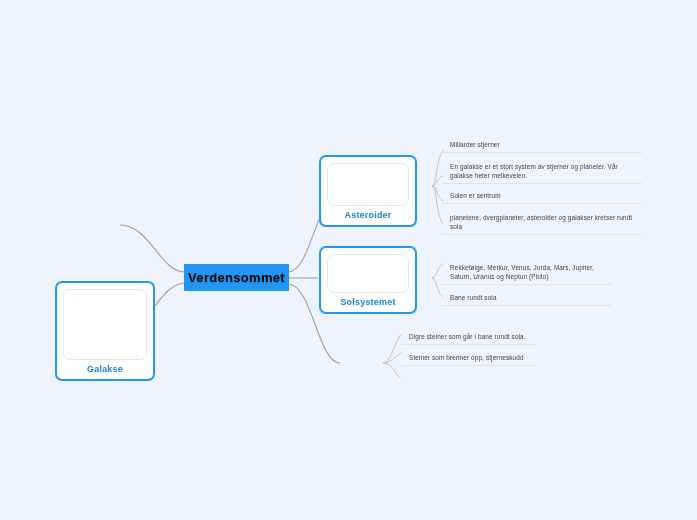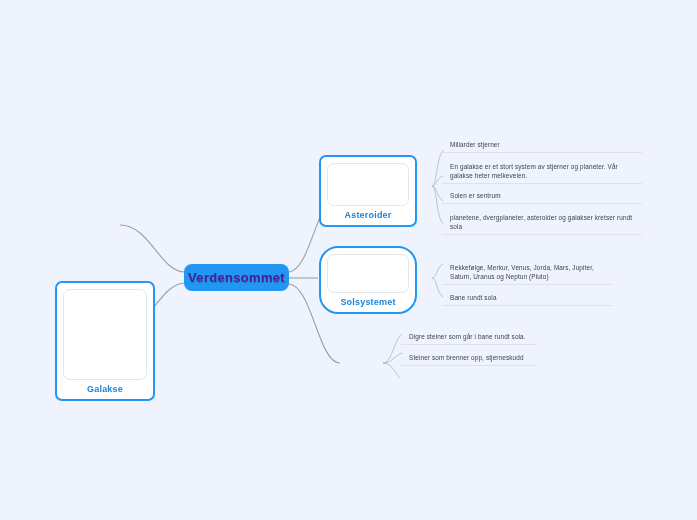--- a/index.html
+++ b/index.html
@@ -26,22 +26,22 @@
     left: 0; top: 0;
     width: 697px;
     height: 520px;
     pointer-events: none;
   }
 
   
   .node-root {
     position: absolute;
     background: #2196f3;
-    border-radius: 8px;
-    color: #4c1d95;
+    border-radius: 0;
+    color: #000000;
     font-weight: bold;
     font-size: 13px;
     letter-spacing: 0.3px;
     display: flex;
     align-items: center;
     justify-content: center;
     box-sizing: border-box;
     text-shadow: 0 1px 1px rgba(0,0,0,0.18);
   }
 
@@ -144,31 +144,31 @@
       <path d="M 383,363 C 392,363 394,356 402,353"></path>
       <path d="M 383,363 C 392,363 394,372 400,378"></path>
     </g>
   </svg>
 
   <div class="node-root" style="left:184px; top:264px; width:105px; height:27px;">
     <span>Verdensommet</span>
   </div>
 
 
-  <div class="node-card" style="left:55px; top:281px; width:100px; height:120px;">
+  <div class="node-card" style="left:55px; top:281px; width:100px; height:100px;">
     <div class="placeholder"></div>
     <div class="caption">Galakse</div>
   </div>
 
   <div class="node-card" style="left:319px; top:155px; width:98px; height:72px;">
     <div class="placeholder"></div>
     <div class="caption">Asteroider</div>
   </div>
 
-  <div class="node-card" style="left:319px; top:246px; width:98px; height:68px;border-radius:19px;">
+  <div class="node-card" style="left:319px; top:246px; width:98px; height:68px;">
     <div class="placeholder"></div>
     <div class="caption">Solsystemet</div>
   </div>
 
 
   <div class="leaf underlined" style="left:442px; top:135px; width:200px; height:18px;">
     <span class="leaf-text">Miliarder stjerner</span>
   </div>
 
   <div class="leaf underlined" style="left:442px; top:155px; width:200px; height:29px;">

